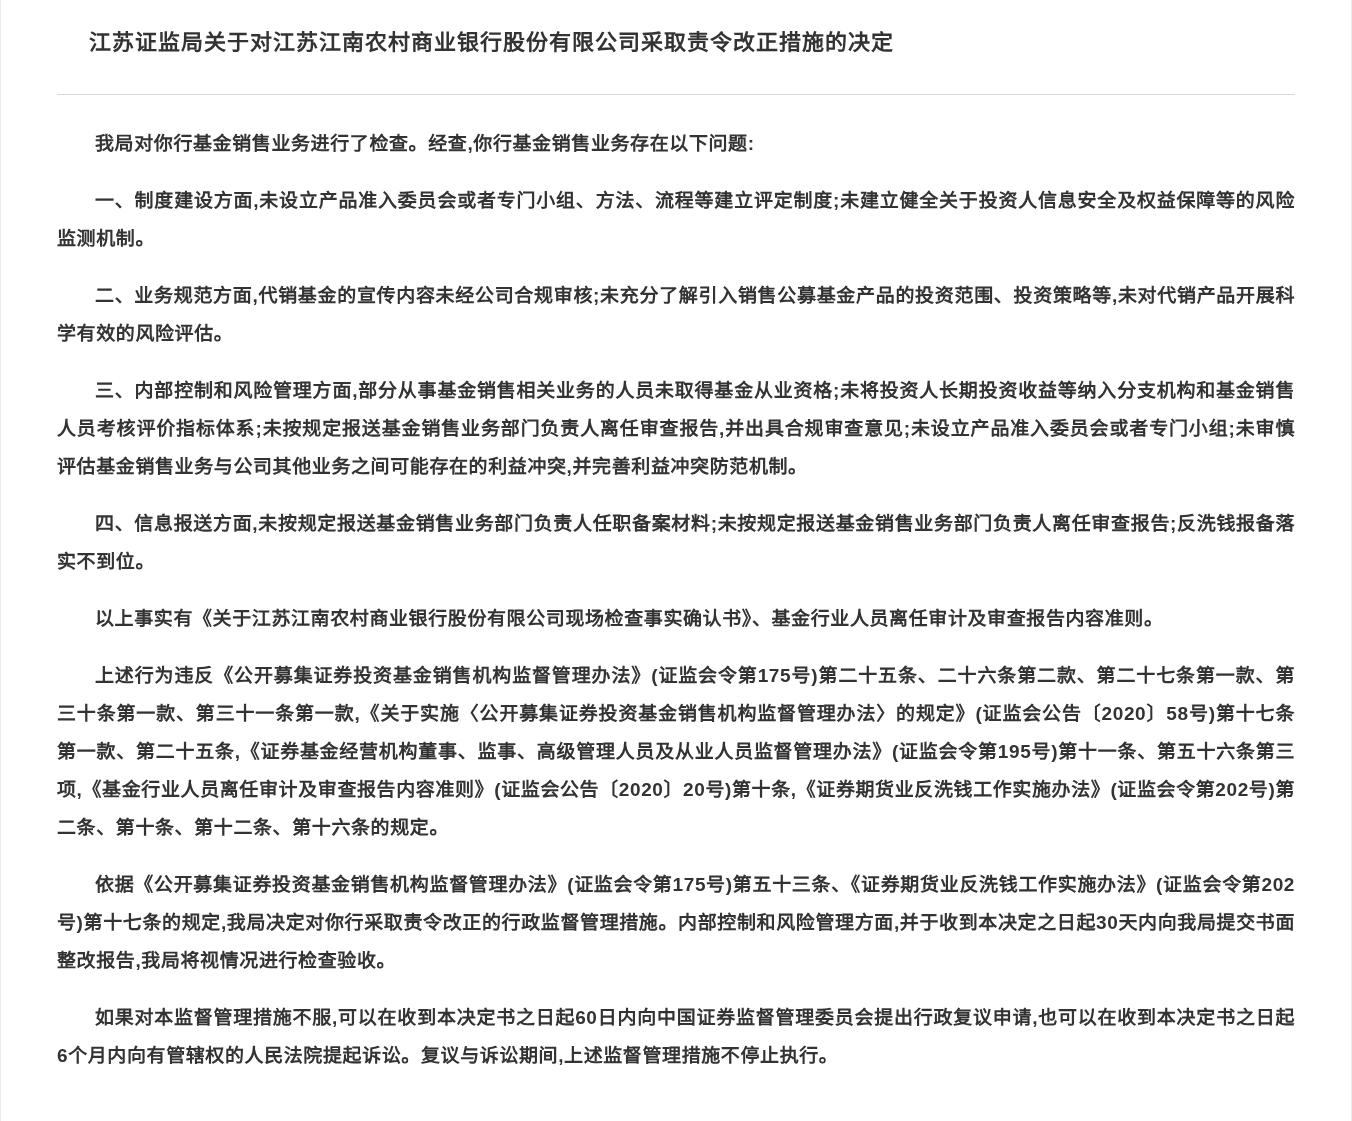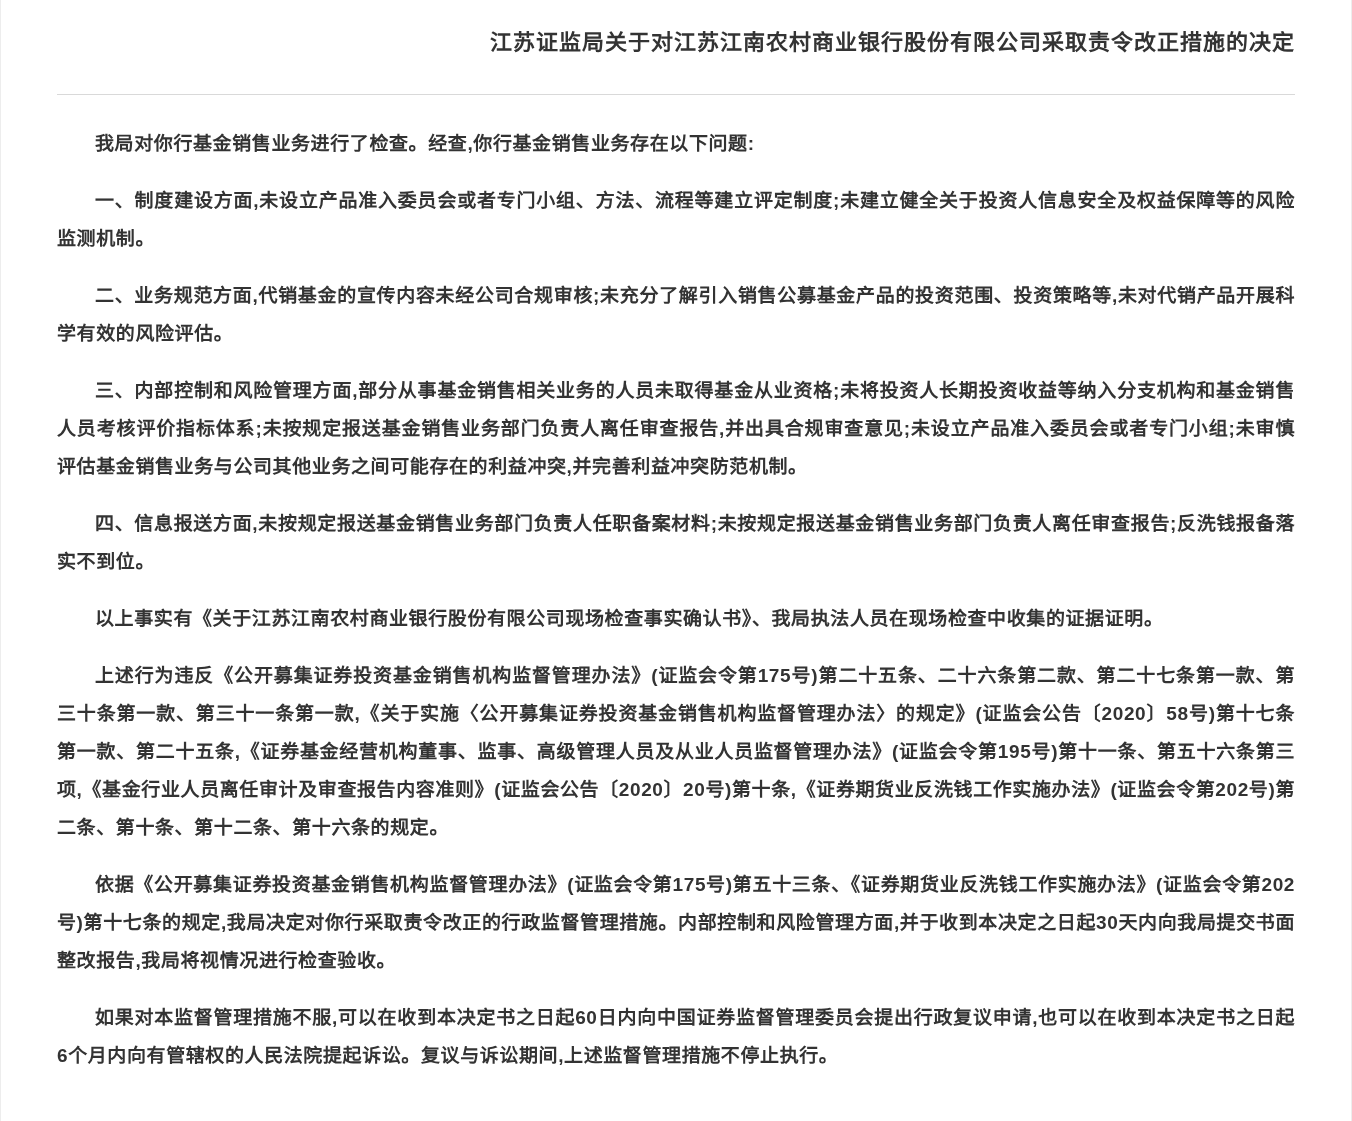--- a/index.html
+++ b/index.html
@@ -21,26 +21,26 @@
     position: relative;
     width: 1352px;
     min-height: 1121px;
     margin: 0 auto;
     background: var(--page-bg);
     border-left: 1px solid var(--page-border);
     border-right: 1px solid var(--page-border);
     overflow: hidden;
   }
   .doc-title {
-    padding: 14px 56px 0 64px;
+    padding: 14px 56px 0 88px;
     font-size: 22px;
     line-height: 28px;
     font-weight: 700;
     letter-spacing: 1px;
-    text-align: right;
+    text-align: left;
     color: var(--title-text);
   }
   .divider {
     border: 0;
     border-top: 1px solid var(--divider);
     height: 0;
     margin: 37px 56px 0 56px;
   }
   .doc-body {
     margin: 30px 56px 0 56px;
@@ -73,21 +73,21 @@
     <p class="indent">我局对你行基金销售业务进行了检查。经查,你行基金销售业务存在以下问题:</p>
 
     <p class="indent">一、制度建设方面,未设立产品准入委员会或者专门小组、方法、流程等建立评定制度;未建立健全关于投资人信息安全及权益保障等的风险监测机制。</p>
 
     <p class="indent">二、业务规范方面,代销基金的宣传内容未经公司合规审核;未充分了解引入销售公募基金产品的投资范围、投资策略等,未对代销产品开展科学有效的风险评估。</p>
 
     <p class="indent">三、内部控制和风险管理方面,部分从事基金销售相关业务的人员未取得基金从业资格;未将投资人长期投资收益等纳入分支机构和基金销售人员考核评价指标体系;未按规定报送基金销售业务部门负责人离任审查报告,并出具合规审查意见;未设立产品准入委员会或者专门小组;未审慎评估基金销售业务与公司其他业务之间可能存在的利益冲突,并完善利益冲突防范机制。</p>
 
     <p class="indent">四、信息报送方面,未按规定报送基金销售业务部门负责人任职备案材料;未按规定报送基金销售业务部门负责人离任审查报告;反洗钱报备落实不到位。</p>
 
-    <p class="indent">以上事实有《关于江苏江南农村商业银行股份有限公司现场检查事实确认书》、我局执法人员在现场检查中收集的证据证明。</p>
+    <p class="indent">以上事实有《关于江苏江南农村商业银行股份有限公司现场检查事实确认书》、基金行业人员离任审计及审查报告内容准则。</p>
 
     <p class="indent">上述行为违反《公开募集证券投资基金销售机构监督管理办法》(证监会令第175号)第二十五条、二十六条第二款、第二十七条第一款、第三十条第一款、第三十一条第一款,《关于实施〈公开募集证券投资基金销售机构监督管理办法〉的规定》(证监会公告〔2020〕58号)第十七条第一款、第二十五条,《证券基金经营机构董事、监事、高级管理人员及从业人员监督管理办法》(证监会令第195号)第十一条、第五十六条第三项,《基金行业人员离任审计及审查报告内容准则》(证监会公告〔2020〕20号)第十条,《证券期货业反洗钱工作实施办法》(证监会令第202号)第二条、第十条、第十二条、第十六条的规定。</p>
 
     <p class="indent">依据《公开募集证券投资基金销售机构监督管理办法》(证监会令第175号)第五十三条、《证券期货业反洗钱工作实施办法》(证监会令第202号)第十七条的规定,我局决定对你行采取责令改正的行政监督管理措施。内部控制和风险管理方面,并于收到本决定之日起30天内向我局提交书面整改报告,我局将视情况进行检查验收。</p>
 
     <p class="indent">如果对本监督管理措施不服,可以在收到本决定书之日起60日内向中国证券监督管理委员会提出行政复议申请,也可以在收到本决定书之日起6个月内向有管辖权的人民法院提起诉讼。复议与诉讼期间,上述监督管理措施不停止执行。</p>
 
   </div>
 </div>
 

